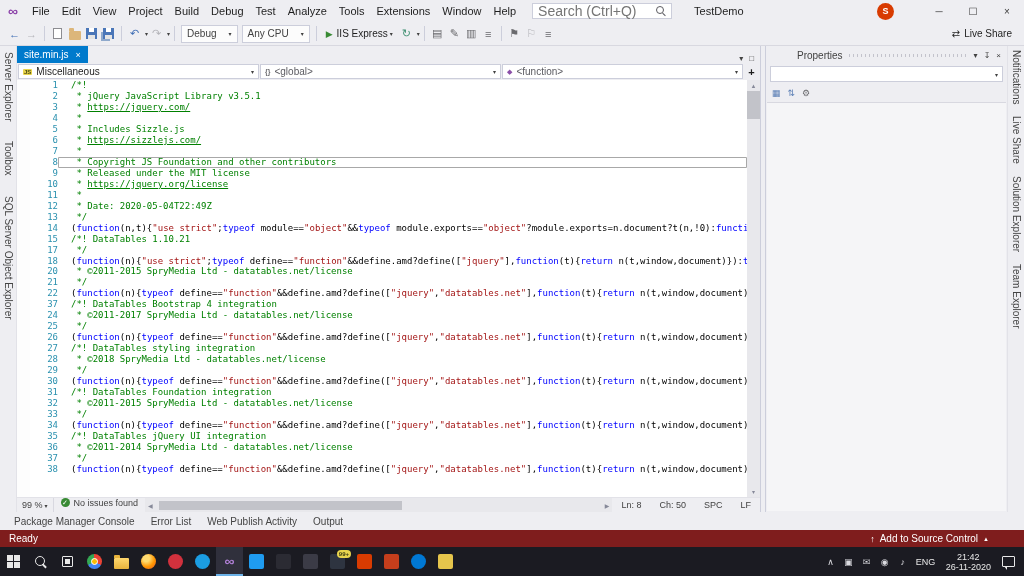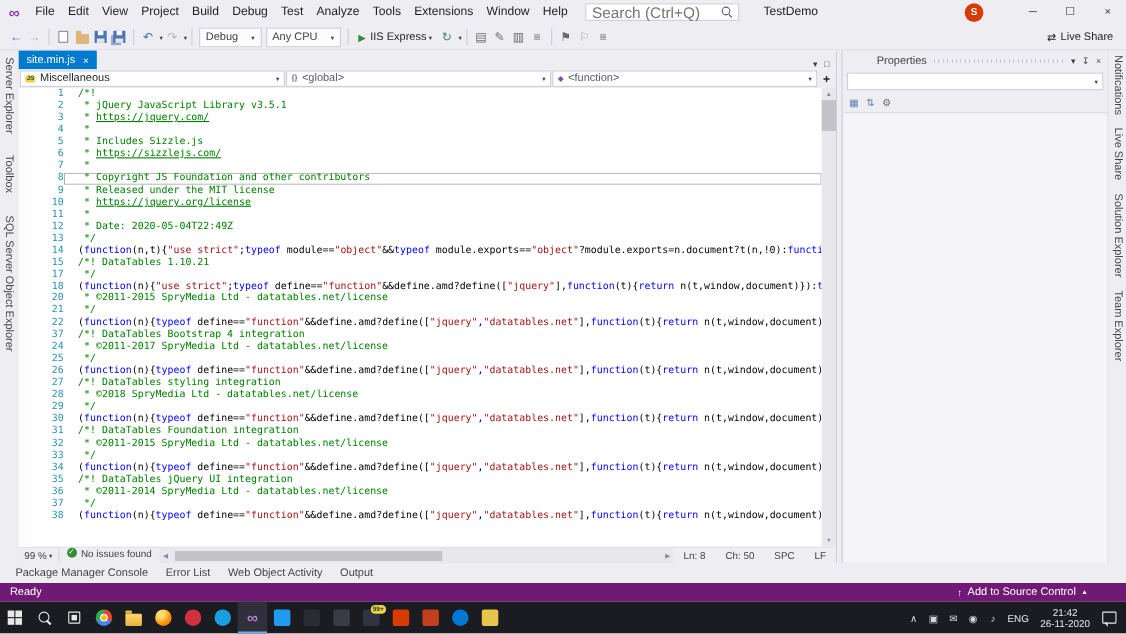--- a/index.html
+++ b/index.html
@@ -95,21 +95,21 @@
   .dragdots{flex:1;height:3px;background-image:repeating-linear-gradient(90deg,#C3C3CC 0 1px,transparent 1px 4px);}
   .propshead .hic{font-size:8px;color:#424242;}
   .propscombo{height:16px;margin:2px 4px;background:#fff;border:1px solid #CCCEDB;display:flex;align-items:center;padding:0 4px;}
   .propscombo .caret{margin-left:auto;}
   .propstools{height:18px;display:flex;align-items:center;gap:7px;padding:0 6px;font-size:9px;}
   .propsgrid{flex:1;background:#F5F5F7;border-top:1px solid #D8D8E0;margin:0 1px 1px;}
 
   
   .bottabs{height:18px;background:#EEEEF2;display:flex;align-items:center;padding-left:6px;font-size:10px;color:#444;flex:none;}
   .btab{padding:0 8px;cursor:default;}
-  .statusbar{height:17px;background:#701a75;color:#fff;display:flex;align-items:center;font-size:10px;padding:0 9px;flex:none;}
+  .statusbar{height:17px;background:#7f1d1d;color:#fff;display:flex;align-items:center;font-size:10px;padding:0 9px;flex:none;}
   .sb-right{margin-left:auto;display:flex;align-items:center;gap:5px;margin-right:26px;}
   .sb-right .sic{font-size:9px;}
   .sb-right .scaret{font-size:6px;}
 
   
   .taskbar{height:29px;background:#1B1B22;display:flex;align-items:center;flex:none;color:#E8E8E8;}
   .tk-item{width:27px;height:29px;display:flex;align-items:center;justify-content:center;flex:none;position:relative;}
   .tk-item.active{background:#30303C;box-shadow:inset 0 -2px 0 #6CB2E8;}
   .winlogo{display:grid;grid-template-columns:6px 6px;grid-template-rows:6px 6px;gap:1px;}
   .winlogo span{background:#E8E8E8;}
@@ -464,21 +464,21 @@
         <div class="vtab">Notifications</div>
         <div class="vtab">Live Share</div>
         <div class="vtab">Solution Explorer</div>
         <div class="vtab">Team Explorer</div>
       </div>
   </div>
 
   <div class="bottabs">
       <div class="btab">Package Manager Console</div>
       <div class="btab">Error List</div>
-      <div class="btab">Web Object Activity</div>
+      <div class="btab">Web Publish Activity</div>
       <div class="btab">Output</div>
     </div>
 
   <div class="statusbar">
     <span>Ready</span>
     <div class="sb-right">
       <span class="sic">↑</span>
       <span>Add to Source Control</span>
       <span class="scaret">▲</span>
     </div>

